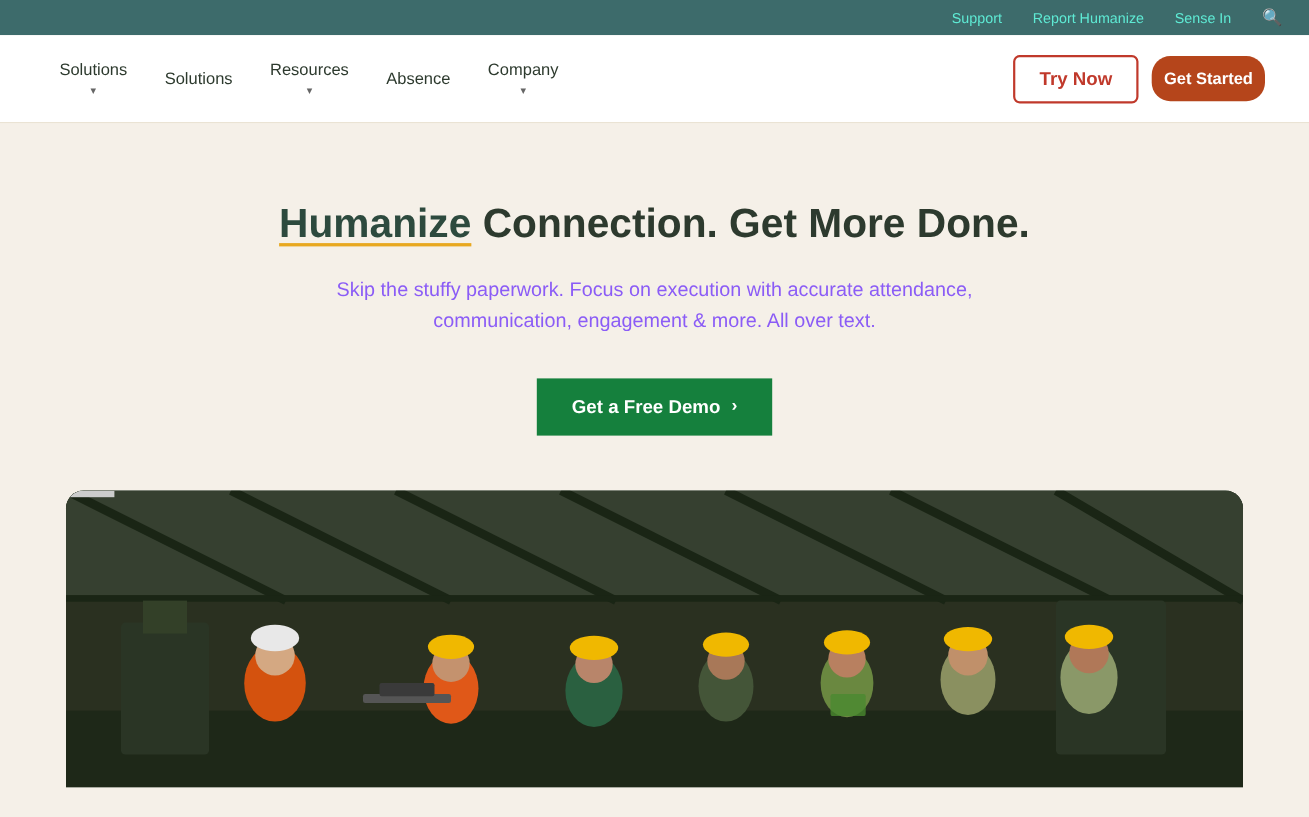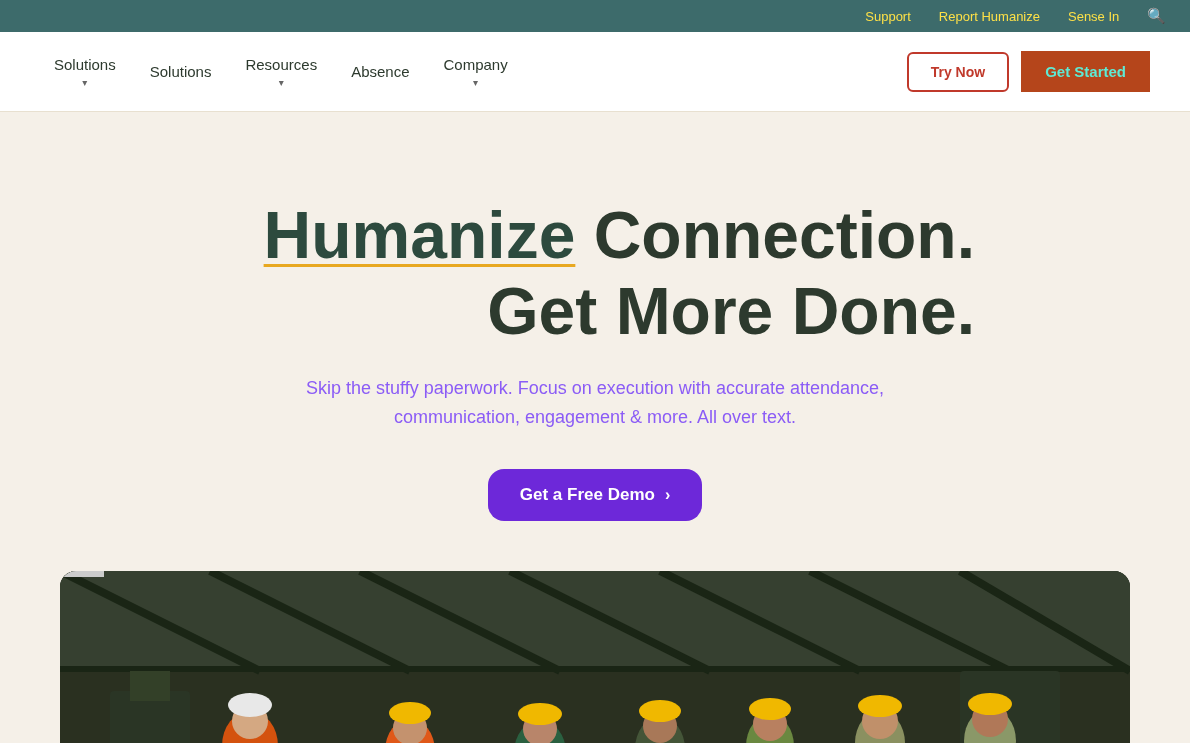--- a/index.html
+++ b/index.html
@@ -9,21 +9,21 @@
     .top-bar {
       background: #3d6b6b;
       height: 32px;
       display: flex;
       align-items: center;
       justify-content: flex-end;
       padding: 0 24px;
       gap: 28px;
     }
     .top-bar a {
-      color: #fde047;
+      color: #5eead4;
       text-decoration: none;
       font-size: 13px;
       cursor: pointer;
     }
     .top-bar .search-icon-wrap {
       color: #fff;
       font-size: 15px;
       cursor: pointer;
     }
 
@@ -86,70 +86,69 @@
       align-items: center;
       gap: 12px;
       margin-left: auto;
     }
     .btn-try-now {
       border: 2px solid #c0392b;
       background: transparent;
       color: #c0392b;
       padding: 10px 22px;
       border-radius: 6px;
-      font-size: 14px;
+      font-size: 17px;
       font-weight: 600;
       cursor: pointer;
     }
     .btn-get-started {
       background: #b5451b;
       border: none;
-      color: #5eead4;
-      padding: 12px 24px;
-      border-radius: 0;
+      color: #ffffff;
+      padding: 12px 11px;
+      border-radius: 17px;
       font-size: 15px;
       font-weight: 600;
       cursor: pointer;
     }
 
     
     .hero {
       background: #f5f0e8;
       text-align: center;
       padding: 70px 40px 50px;
     }
     .hero-headline {
-      font-size: 66px;
+      font-size: 37px;
       font-weight: 700;
       color: #2d3a2e;
       line-height: 1.15;
       max-width: 760px;
-      margin: 16px auto 24px;
-      text-align: right;
+      margin: 0 auto 24px;
     }
     .hero-headline .humanize {
       color: #2d4a3e;
       text-decoration: underline;
       text-decoration-color: #e8a820;
       text-underline-offset: 6px;
       text-decoration-thickness: 3px;
     }
     .hero-subtext {
       font-size: 18px;
       color: #8b5cf6;
       max-width: 600px;
       margin: 0 auto 38px;
       line-height: 1.6;
     }
     .btn-demo {
-      background: #6d28d9;
+      background: #15803d;
       color: #fff;
       border: none;
       padding: 16px 32px;
-      border-radius: 16px;
+      border-radius: 0;
       font-size: 17px;
       font-weight: 600;
       cursor: pointer;
       display: inline-flex;
       align-items: center;
       gap: 10px;
     }
     .btn-demo .arrow { font-size: 16px; }
 
     

